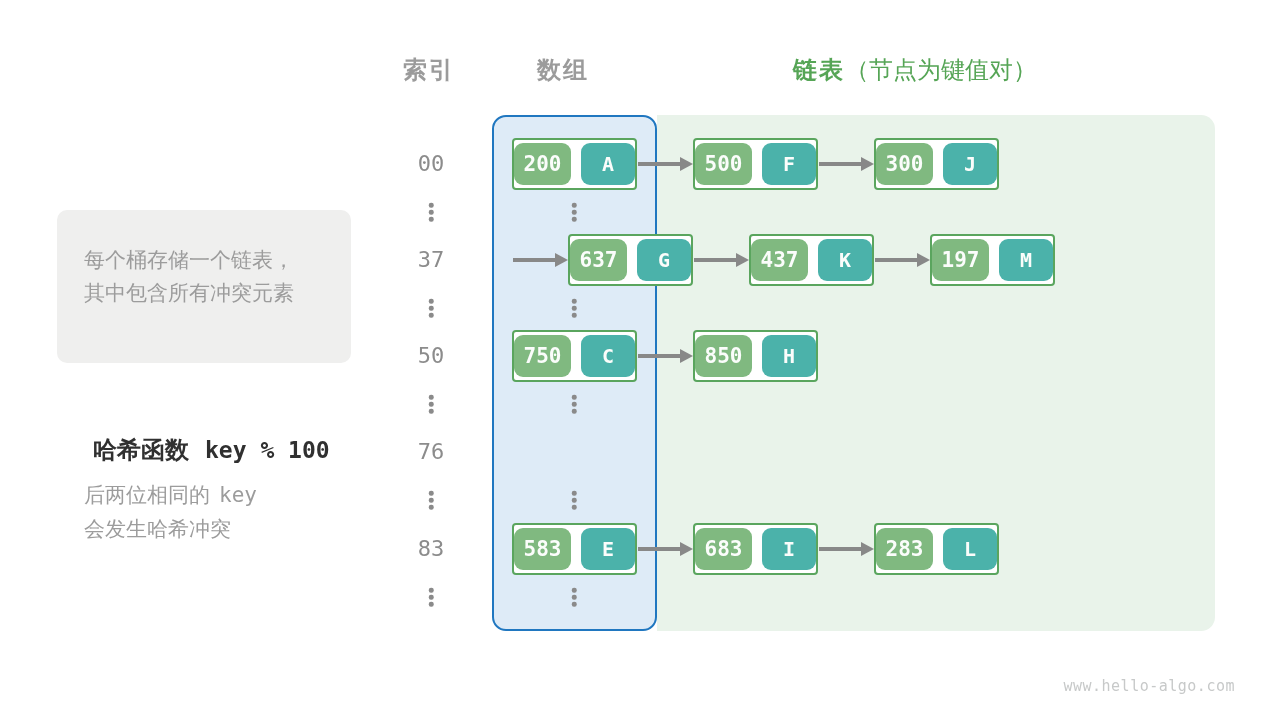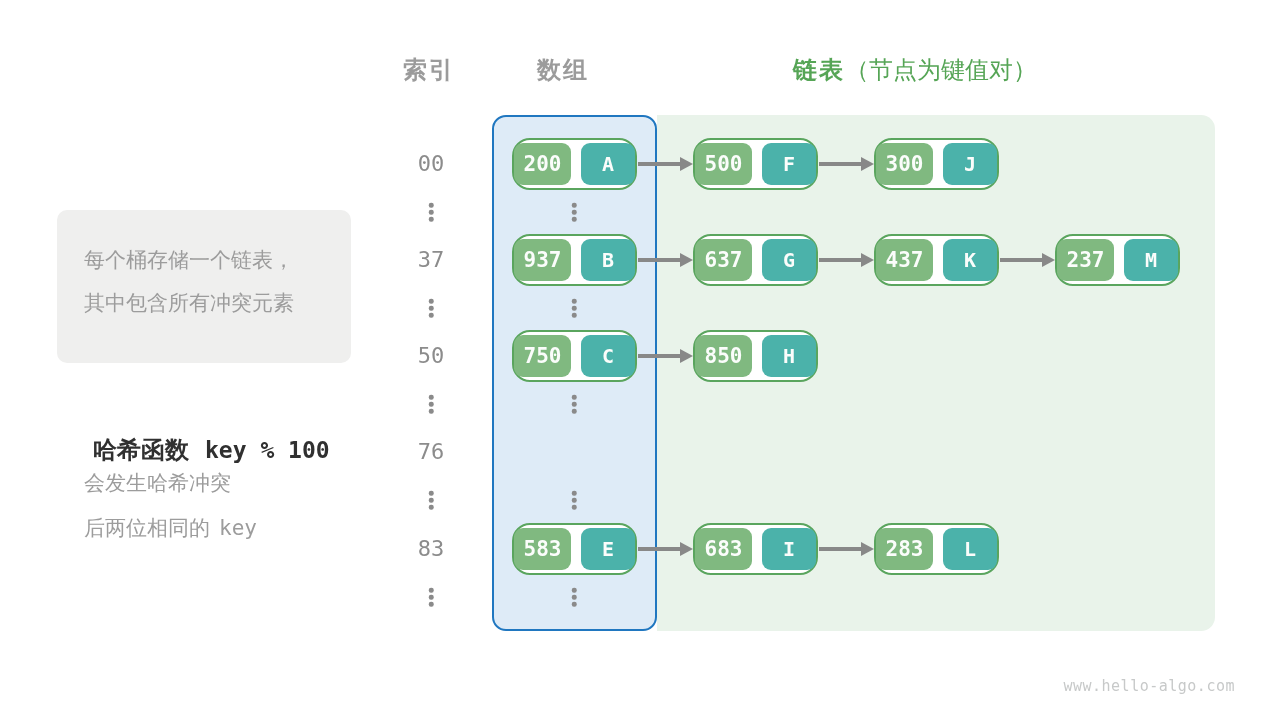--- a/index.html
+++ b/index.html
@@ -36,38 +36,38 @@
     background:var(--array-fill);border:2.5px solid var(--array-border);border-radius:14px;z-index:1;}
   .list-region{position:absolute;left:657px;top:115px;width:558px;height:516px;
     background:var(--list-fill);border-radius:0 14px 14px 0;z-index:0;}
 
   
   #diagram-layer{position:absolute;left:0;top:0;width:1280px;height:720px;z-index:2;}
   .index-label{position:absolute;left:401px;width:60px;height:52px;line-height:52px;
     text-align:center;font-family:"DejaVu Sans Mono", monospace;font-size:22px;color:var(--index-gray);}
   .chain-row{position:absolute;left:512px;height:52px;display:flex;align-items:center;}
   .node{flex:none;width:125px;height:52px;background:#ffffff;border:2px solid var(--node-border);
-    border-radius:18px;display:flex;align-items:center;justify-content:center;gap:10px;}
+    border-radius:4px;display:flex;align-items:center;justify-content:center;gap:10px;}
   .pill{height:42px;border-radius:9px;display:flex;align-items:center;justify-content:center;
     font-family:"DejaVu Sans Mono", monospace;font-weight:bold;color:#FBFDFB;}
   .pill.key{width:58px;background:var(--key-bg);font-size:21px;}
   .pill.val{width:55px;background:var(--value-bg);font-size:20px;}
   .arrow{flex:none;position:relative;width:56px;height:52px;}
   .arrow::before{content:'';position:absolute;left:1px;right:11px;top:24px;height:3.5px;background:var(--arrow);}
   .arrow::after{content:'';position:absolute;right:0;top:19px;width:0;height:0;
     border-left:13px solid var(--arrow);border-top:7px solid transparent;border-bottom:7px solid transparent;}
   .dots{position:absolute;display:flex;flex-direction:column;gap:2.5px;transform:translate(-50%,-50%);}
   .dot{width:4.5px;height:4.5px;border-radius:50%;background:#8A8A8A;}
 
   
   .concept-card{position:absolute;left:57px;top:210px;width:294px;height:153px;
     background:var(--card-bg);border-radius:10px;padding:22px 0 0 27px;}
   .concept-title{font-size:24px;font-weight:bold;color:var(--dark-text);}
   .concept-line{margin-top:11px;font-size:21px;line-height:33px;color:var(--muted-text);}
-  .concept-line + .concept-line{margin-top:10px;}
+  .concept-line + .concept-line{margin-top:0;}
   .hash-note{position:absolute;left:84px;top:434px;}
   .hash-title-row{display:flex;align-items:baseline;white-space:nowrap;margin-left:9px;}
   .hash-label{font-size:24px;font-weight:bold;color:#303030;}
   .hash-formula{margin-left:16px;font-family:"DejaVu Sans Mono", monospace;
     font-size:23px;font-weight:bold;color:#303030;}
   .hash-line{margin-top:12px;font-size:21px;line-height:33px;color:var(--muted-text);white-space:nowrap;}
   .hash-line .mono{font-family:"DejaVu Sans Mono", monospace;margin-left:9px;}
   .hash-line.second{margin-top:0;}
 
   .watermark{position:absolute;right:45px;top:677px;font-family:"DejaVu Sans Mono", monospace;
@@ -100,37 +100,33 @@
           <div class="pill val">F</div>
         </div>
         <div class="arrow"></div>
         <div class="node">
           <div class="pill key">300</div>
           <div class="pill val">J</div>
         </div>
       </div>
       <div class="index-label" style="top: 234px;">37</div>
       <div class="chain-row" style="top: 234px;">
-        <div class="node">
-          <div class="pill key">937</div>
-          <div class="pill val">B</div>
-        </div>
         <div class="arrow"></div>
         <div class="node">
           <div class="pill key">637</div>
           <div class="pill val">G</div>
         </div>
         <div class="arrow"></div>
         <div class="node">
           <div class="pill key">437</div>
           <div class="pill val">K</div>
         </div>
         <div class="arrow"></div>
         <div class="node">
-          <div class="pill key">237</div>
+          <div class="pill key">197</div>
           <div class="pill val">M</div>
         </div>
       </div>
       <div class="index-label" style="top: 330px;">50</div>
       <div class="chain-row" style="top: 330px;">
         <div class="node">
           <div class="pill key">750</div>
           <div class="pill val">C</div>
         </div>
         <div class="arrow"></div>
@@ -212,20 +208,20 @@
   <div class="concept-card">
     <div class="concept-line">每个桶存储一个链表，</div>
     <div class="concept-line">其中包含所有冲突元素</div>
   </div>
 
   <div class="hash-note">
     <div class="hash-title-row">
       <span class="hash-label">哈希函数</span>
       <span class="hash-formula">key % 100</span>
     </div>
-    <div class="hash-line second">会发生哈希冲突</div>
     <div class="hash-line">
       <span>后两位相同的</span><span class="mono">key</span>
     </div>
+    <div class="hash-line second">会发生哈希冲突</div>
   </div>
 
   <div class="watermark">www.hello-algo.com</div>
 </div>
 
 </body></html>

